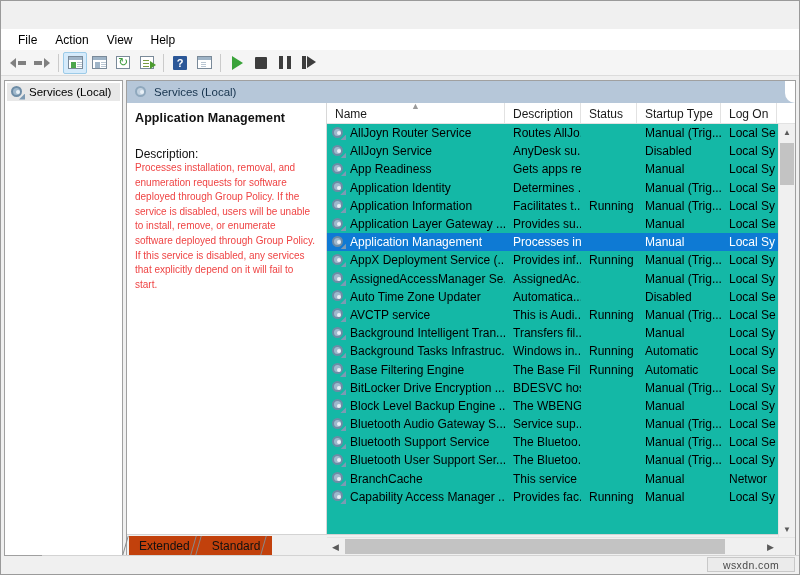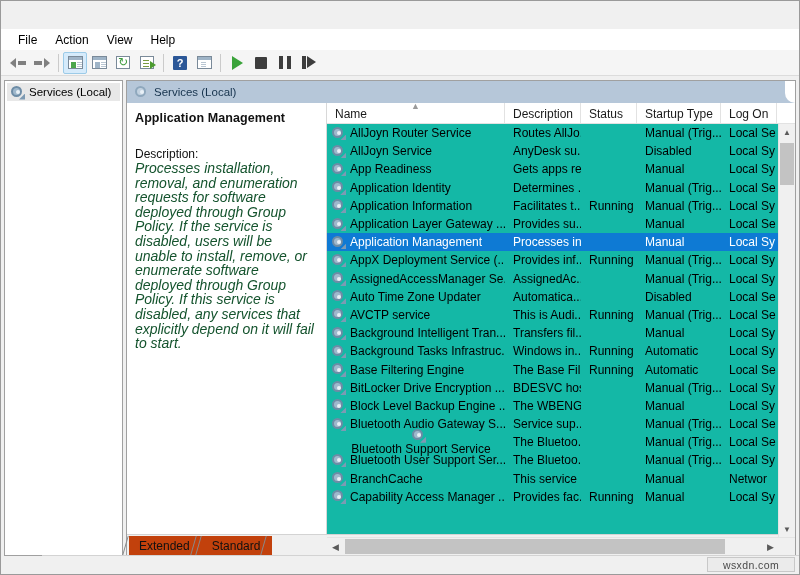--- a/index.html
+++ b/index.html
@@ -120,21 +120,21 @@
 
   
   .detail{
     width:200px;flex:none;padding:8px 10px 0 8px;box-sizing:border-box;
     background:#fff;border-right:1px solid #d8d8d8;overflow:hidden;
   }
   .detail h2{margin:0;font-size:12.5px;font-weight:bold;color:#111;letter-spacing:.1px;}
   .detail .startline{margin-top:16px;font-size:12px;color:#111;}
   .detail .startline a{color:#1160a8;text-decoration:underline;}
   .detail .desc-label{margin-top:22px;font-size:12px;color:#111;}
-  .detail .desc-body{font-size:14px;color:#14532d;line-height:14.6px;font-style:italic;}
+  .detail .desc-body{font-size:10px;color:#ef4444;line-height:14.6px;}
 
   
   .listwrap{flex:1;position:relative;overflow:hidden;background:#14b8a6;}
   .lv-head{
     position:absolute;left:0;top:0;right:0;height:21px;
     background:#fff;border-bottom:1px solid #e2e2e2;display:flex;
     box-sizing:border-box;z-index:3;
   }
   .lv-head .col{
     position:relative;font-size:12px;color:#1a1a1a;
@@ -563,21 +563,21 @@
                     <span class="tail"></span>
                   </span>
                   <span class="txt">Bluetooth Audio Gateway S...</span>
                 </div>
                 <div class="cell" style="width: 76px;">Service sup...</div>
                 <div class="cell" style="width: 56px;"></div>
                 <div class="cell" style="width: 84px;">Manual (Trig...</div>
                 <div class="cell" style="width: 56px;">Local Se</div>
               </div>
               <div class="row">
-                <div class="cell name" style="width: 178px; flex-direction: column;">
+                <div class="cell name" style="width: 178px;">
                   <span class="svcicon">
                     <span class="gear"></span>
                     <span class="tail"></span>
                   </span>
                   <span class="txt">Bluetooth Support Service</span>
                 </div>
                 <div class="cell" style="width: 76px;">The Bluetoo...</div>
                 <div class="cell" style="width: 56px;"></div>
                 <div class="cell" style="width: 84px;">Manual (Trig...</div>
                 <div class="cell" style="width: 56px;">Local Se</div>

